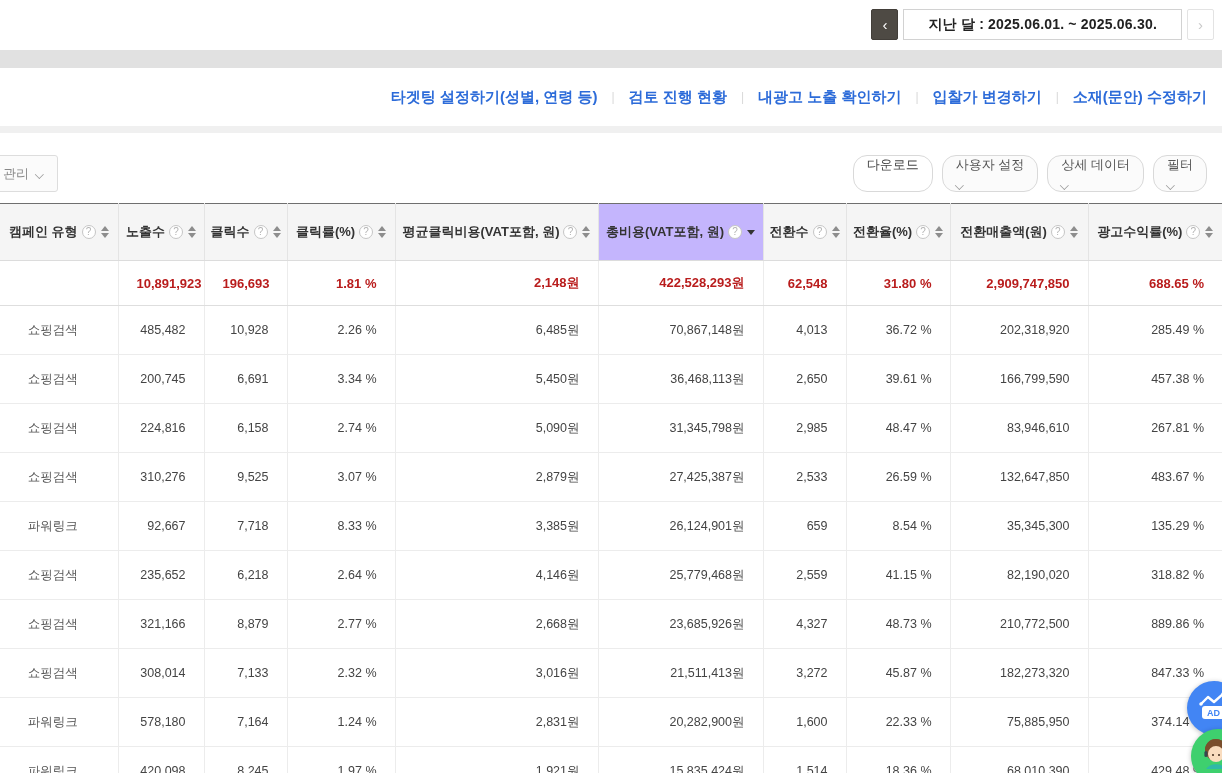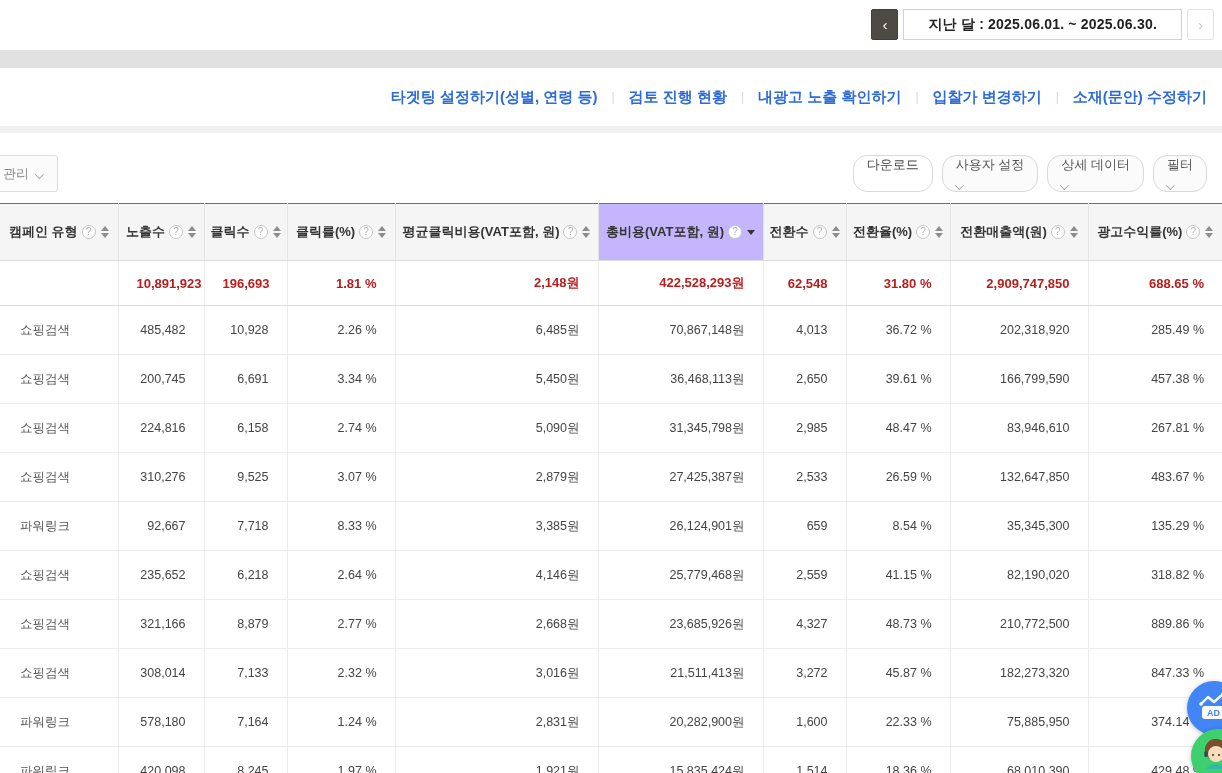--- a/index.html
+++ b/index.html
@@ -75,21 +75,21 @@
   .sort-wrap { display:inline-flex; flex-direction:column; gap:2px; margin-left:1px; }
   .tri-up { width:0; height:0; border-left:4px solid transparent; border-right:4px solid transparent; border-bottom:5px solid #8d8d8d; }
   .tri-down { width:0; height:0; border-left:4px solid transparent; border-right:4px solid transparent; border-top:5px solid #8d8d8d; }
   .tri-down.dark { border-top-color:#333; }
 
   td {
     height:49px; background:#fff; font-size:12.5px; color:#444;
     border-bottom:1px solid #ececec; border-left:1px solid #ececec;
     padding:0 18px; text-align:right; white-space:nowrap; overflow:hidden;
   }
-  td:first-child { text-align:left; padding-left:20px; color:#555;margin-left:40px; }
+  td:first-child { text-align:center; padding-left:6px; color:#555;margin-left:40px; }
   tr.summary td { height:45px; font-weight:bold; color:#b91c1c; font-size:13px; border-bottom:1px solid #dedede; }
 
   
   .float-btn {
     position:absolute; width:54px; height:54px; border-radius:50%;
     box-shadow:0 1px 5px rgba(0,0,0,.25); cursor:pointer; z-index:50;
     display:flex; align-items:center; justify-content:center; overflow:hidden;
   }
   .float-ad   { right:-19px; top:681px; background:#4285f4; }
   .float-chat { right:-23px; top:729px; background:#3ed06e; }

